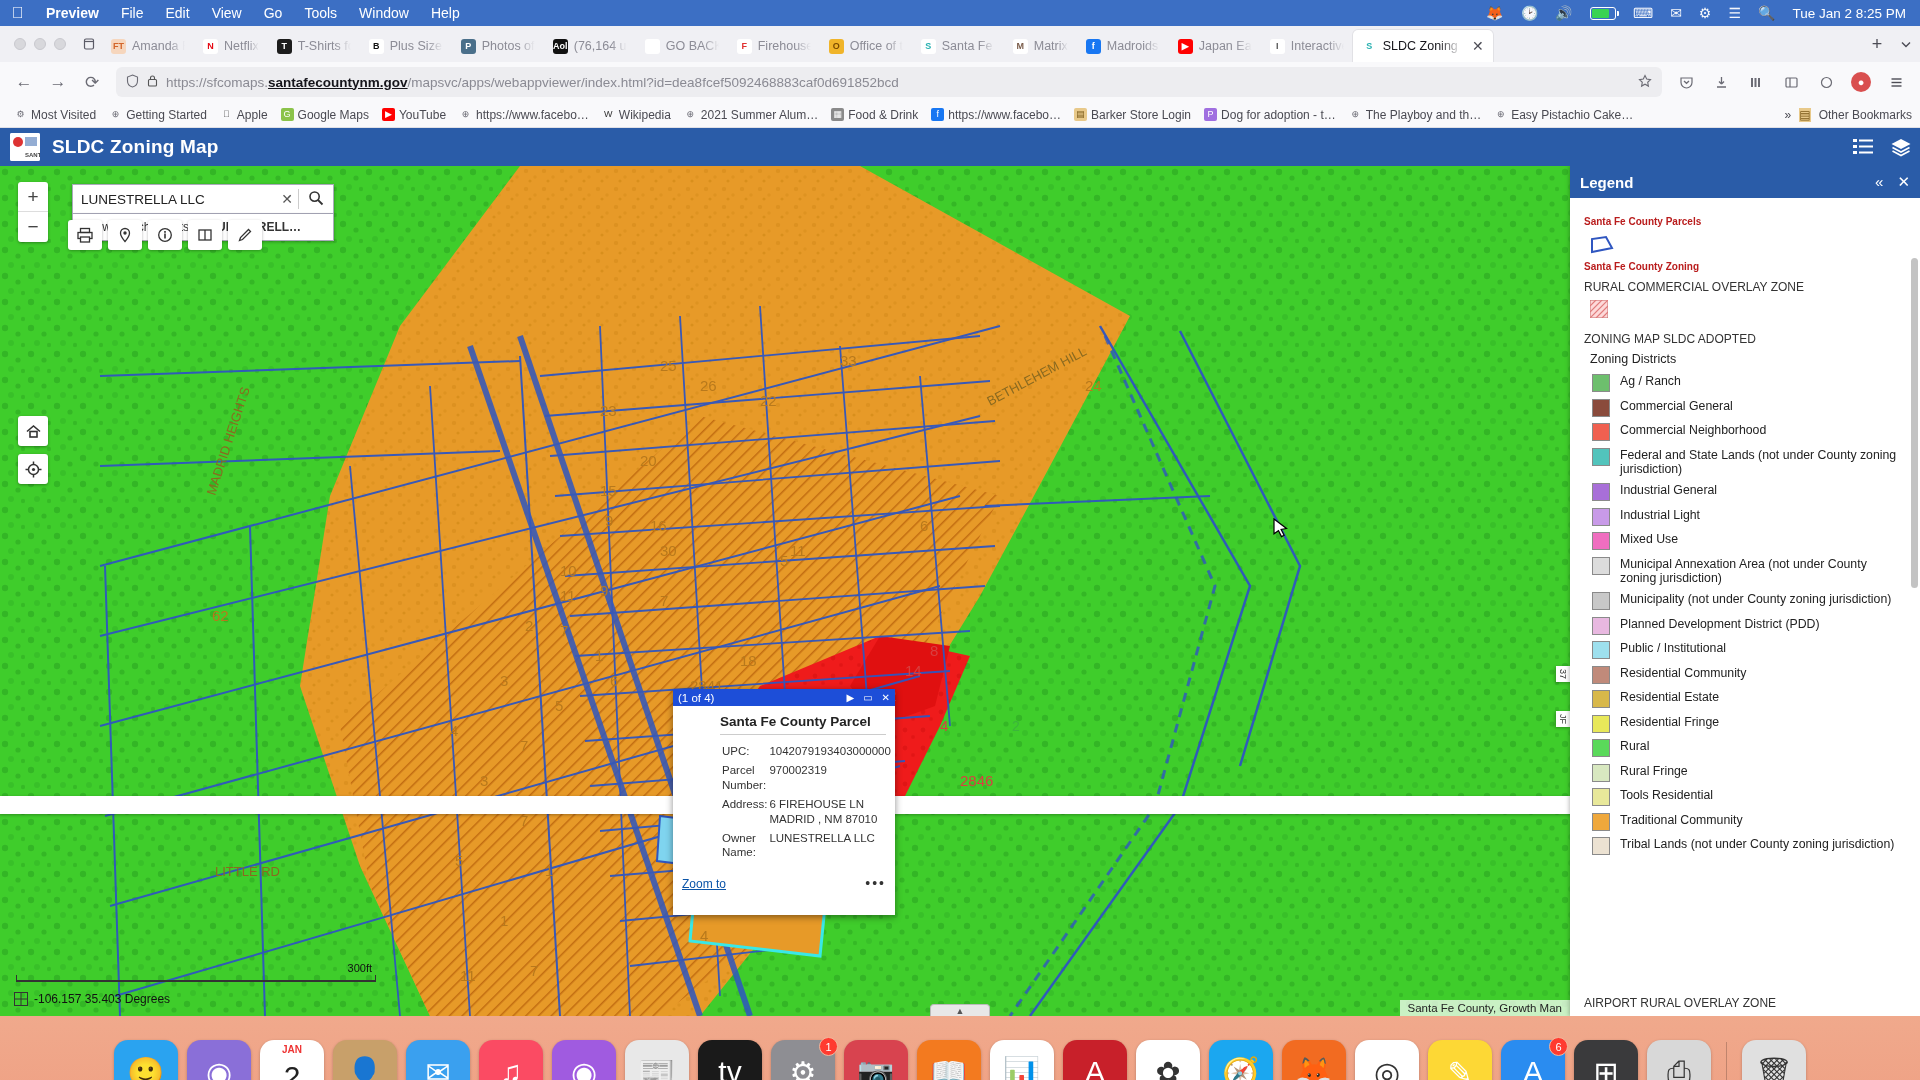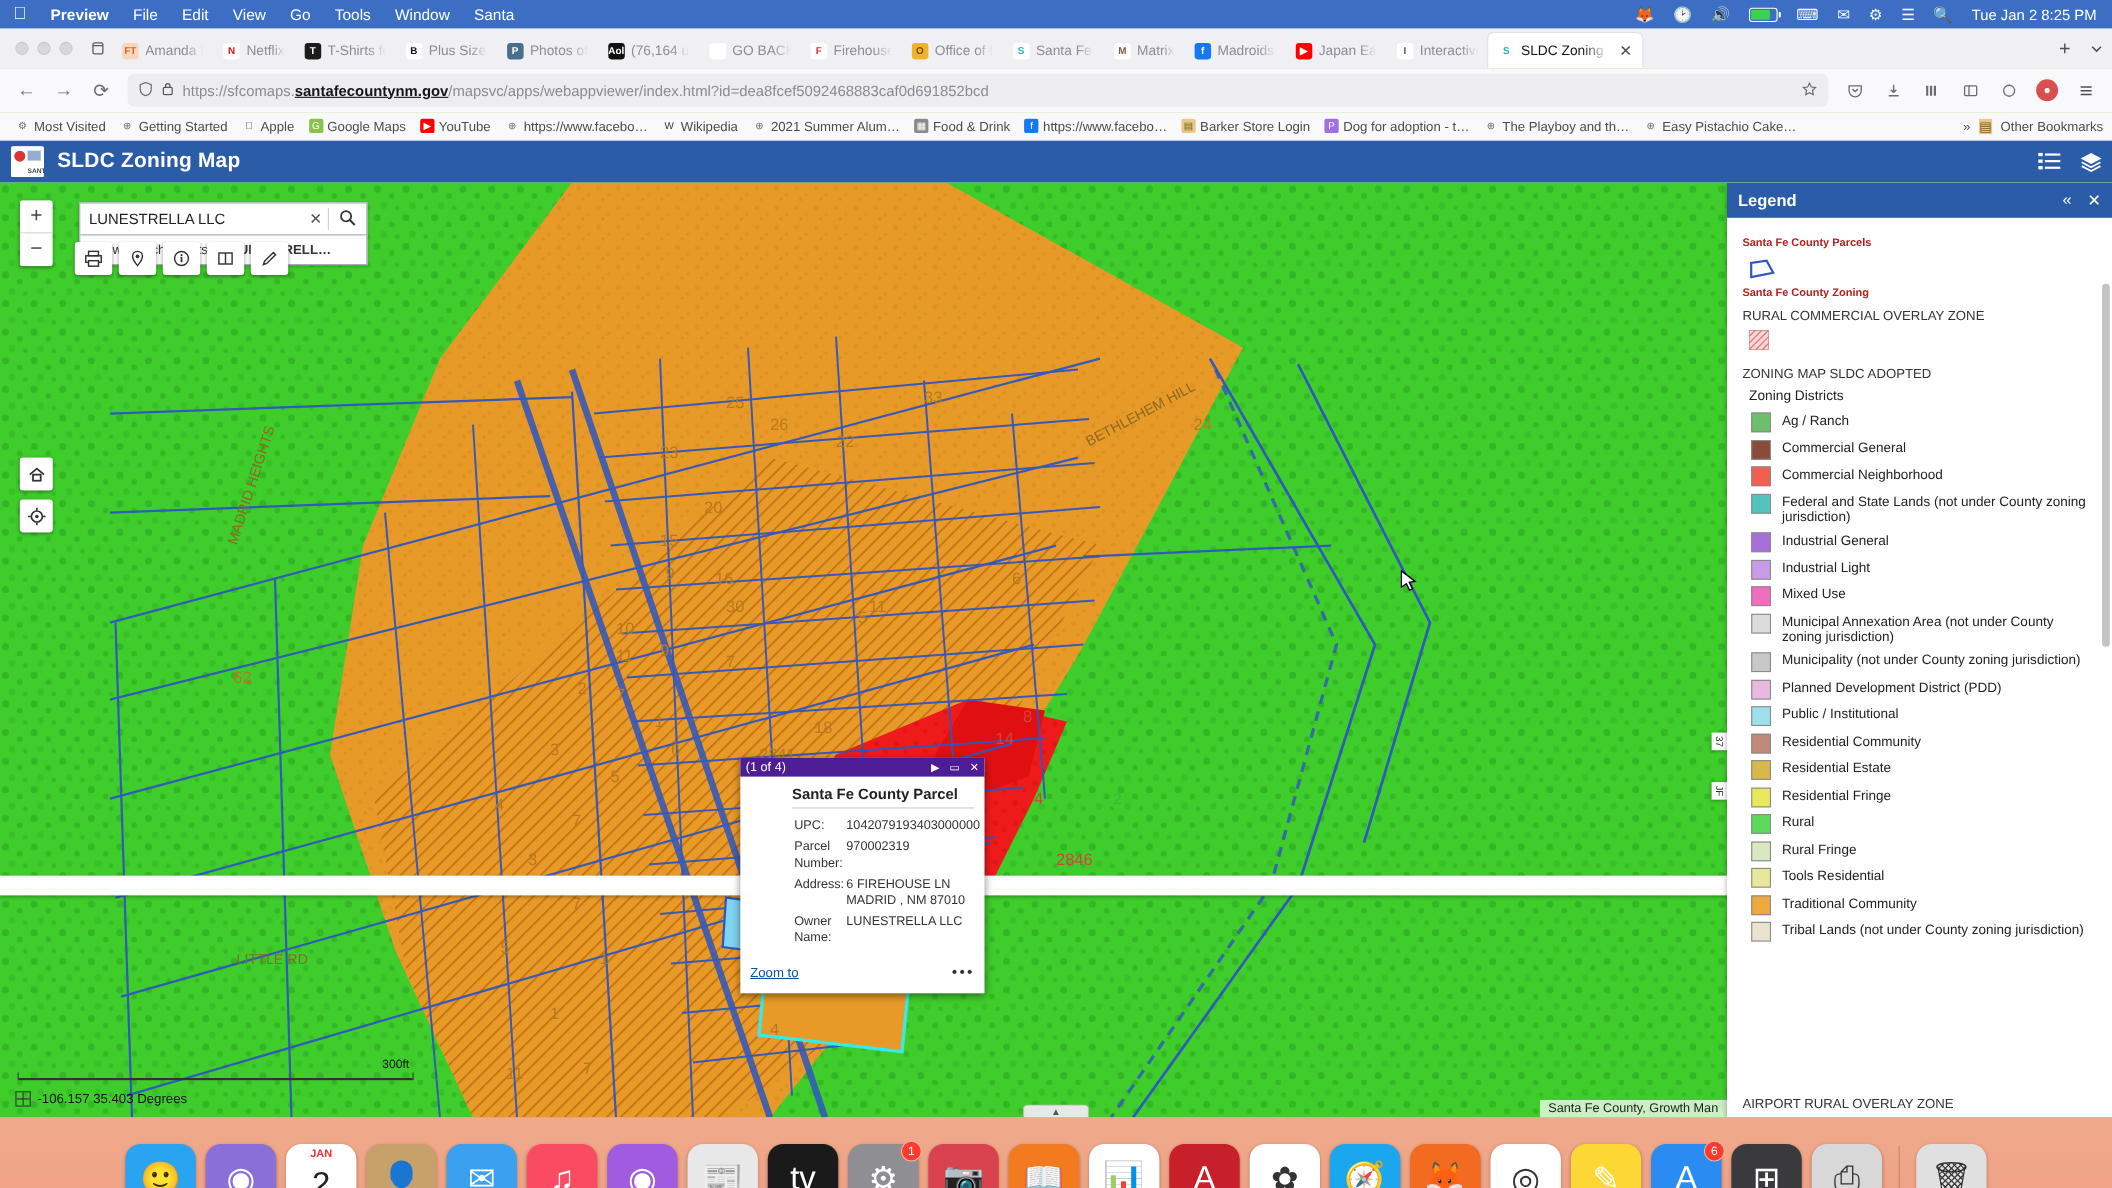--- a/index.html
+++ b/index.html
@@ -141,31 +141,31 @@
   .coords { position: absolute; left: 14px; bottom: 10px; display: flex;
     align-items: center; gap: 6px; font-size: 12px; color: #111; }
   .coords .cicon { width: 14px; height: 14px; border: 1px solid #333;
     display: inline-block; position: relative; }
   .attribution { position: absolute; right: 0; bottom: 0; background: rgba(255,255,255,.72);
     font-size: 11.5px; color: #222; padding: 2px 8px; }
 
   
   .popup { position: absolute; left: 673px; top: 523px; width: 222px;
     box-shadow: 0 2px 7px rgba(0,0,0,.45); background: #fff; }
-  .popuphead { height: 17px; background: #4c1d95; color: #fff; display: flex;
+  .popuphead { height: 17px; background: #1d4ed8; color: #fff; display: flex;
     align-items: center; padding: 0 5px; font-size: 11.5px; }
   .popuphead .pnav { margin-left: auto; display: flex; gap: 9px; align-items: center;
     font-size: 10px; }
   .popupbody { padding: 8px 9px 6px 9px; margin-left: 38px; }
   .popuptitle { font-size: 13.5px; font-weight: bold; color: #222; }
   .popuprule { height: 1px; background: #ccc; margin: 5px 0 7px 0; }
   .ptable { font-size: 11.5px; color: #333; width: 100%; }
   .ptable td { vertical-align: top; padding-bottom: 3px; line-height: 1.25; }
   .ptable td.k { width: 76px; color: #333; }
-  .popupfoot { display: flex; align-items: center; padding: 6px 9px 12px 9px; }
+  .popupfoot { display: flex; align-items: center; padding: 6px 9px 24px 9px; }
   .zoomto { color: #0a54a8; font-size: 12px; text-decoration: underline; }
   .dots { margin-left: auto; letter-spacing: 2px; color: #333; font-size: 14px;
     line-height: .6;}
 
   
   .legend { position: absolute; right: 0; top: 0; width: 350px; height: 850px;
     background: #fff; box-shadow: -1px 0 4px rgba(0,0,0,.25); display: flex;
     flex-direction: column; }
   .legendhead { height: 32px; background: #2a5ca8; color: #fff; display: flex;
     align-items: center; padding: 0 10px; font-size: 15px; font-weight: bold; }
@@ -212,21 +212,21 @@
 
 <div class="macbar">
   <span class="apple"></span>
   <span class="mitem bold">Preview</span>
   <span class="mitem">File</span>
   <span class="mitem">Edit</span>
   <span class="mitem">View</span>
   <span class="mitem">Go</span>
   <span class="mitem">Tools</span>
   <span class="mitem">Window</span>
-  <span class="mitem">Santa</span>
+  <span class="mitem">Help</span>
   <div class="right">
     <span class="glyph">🦊</span>
     <span class="glyph">🕑</span>
     <span class="glyph">🔊</span>
     <span class="batt">
         <i></i>
       </span>
     <span class="glyph">⌨</span>
     <span class="glyph">✉</span>
     <span class="glyph">⚙</span>

